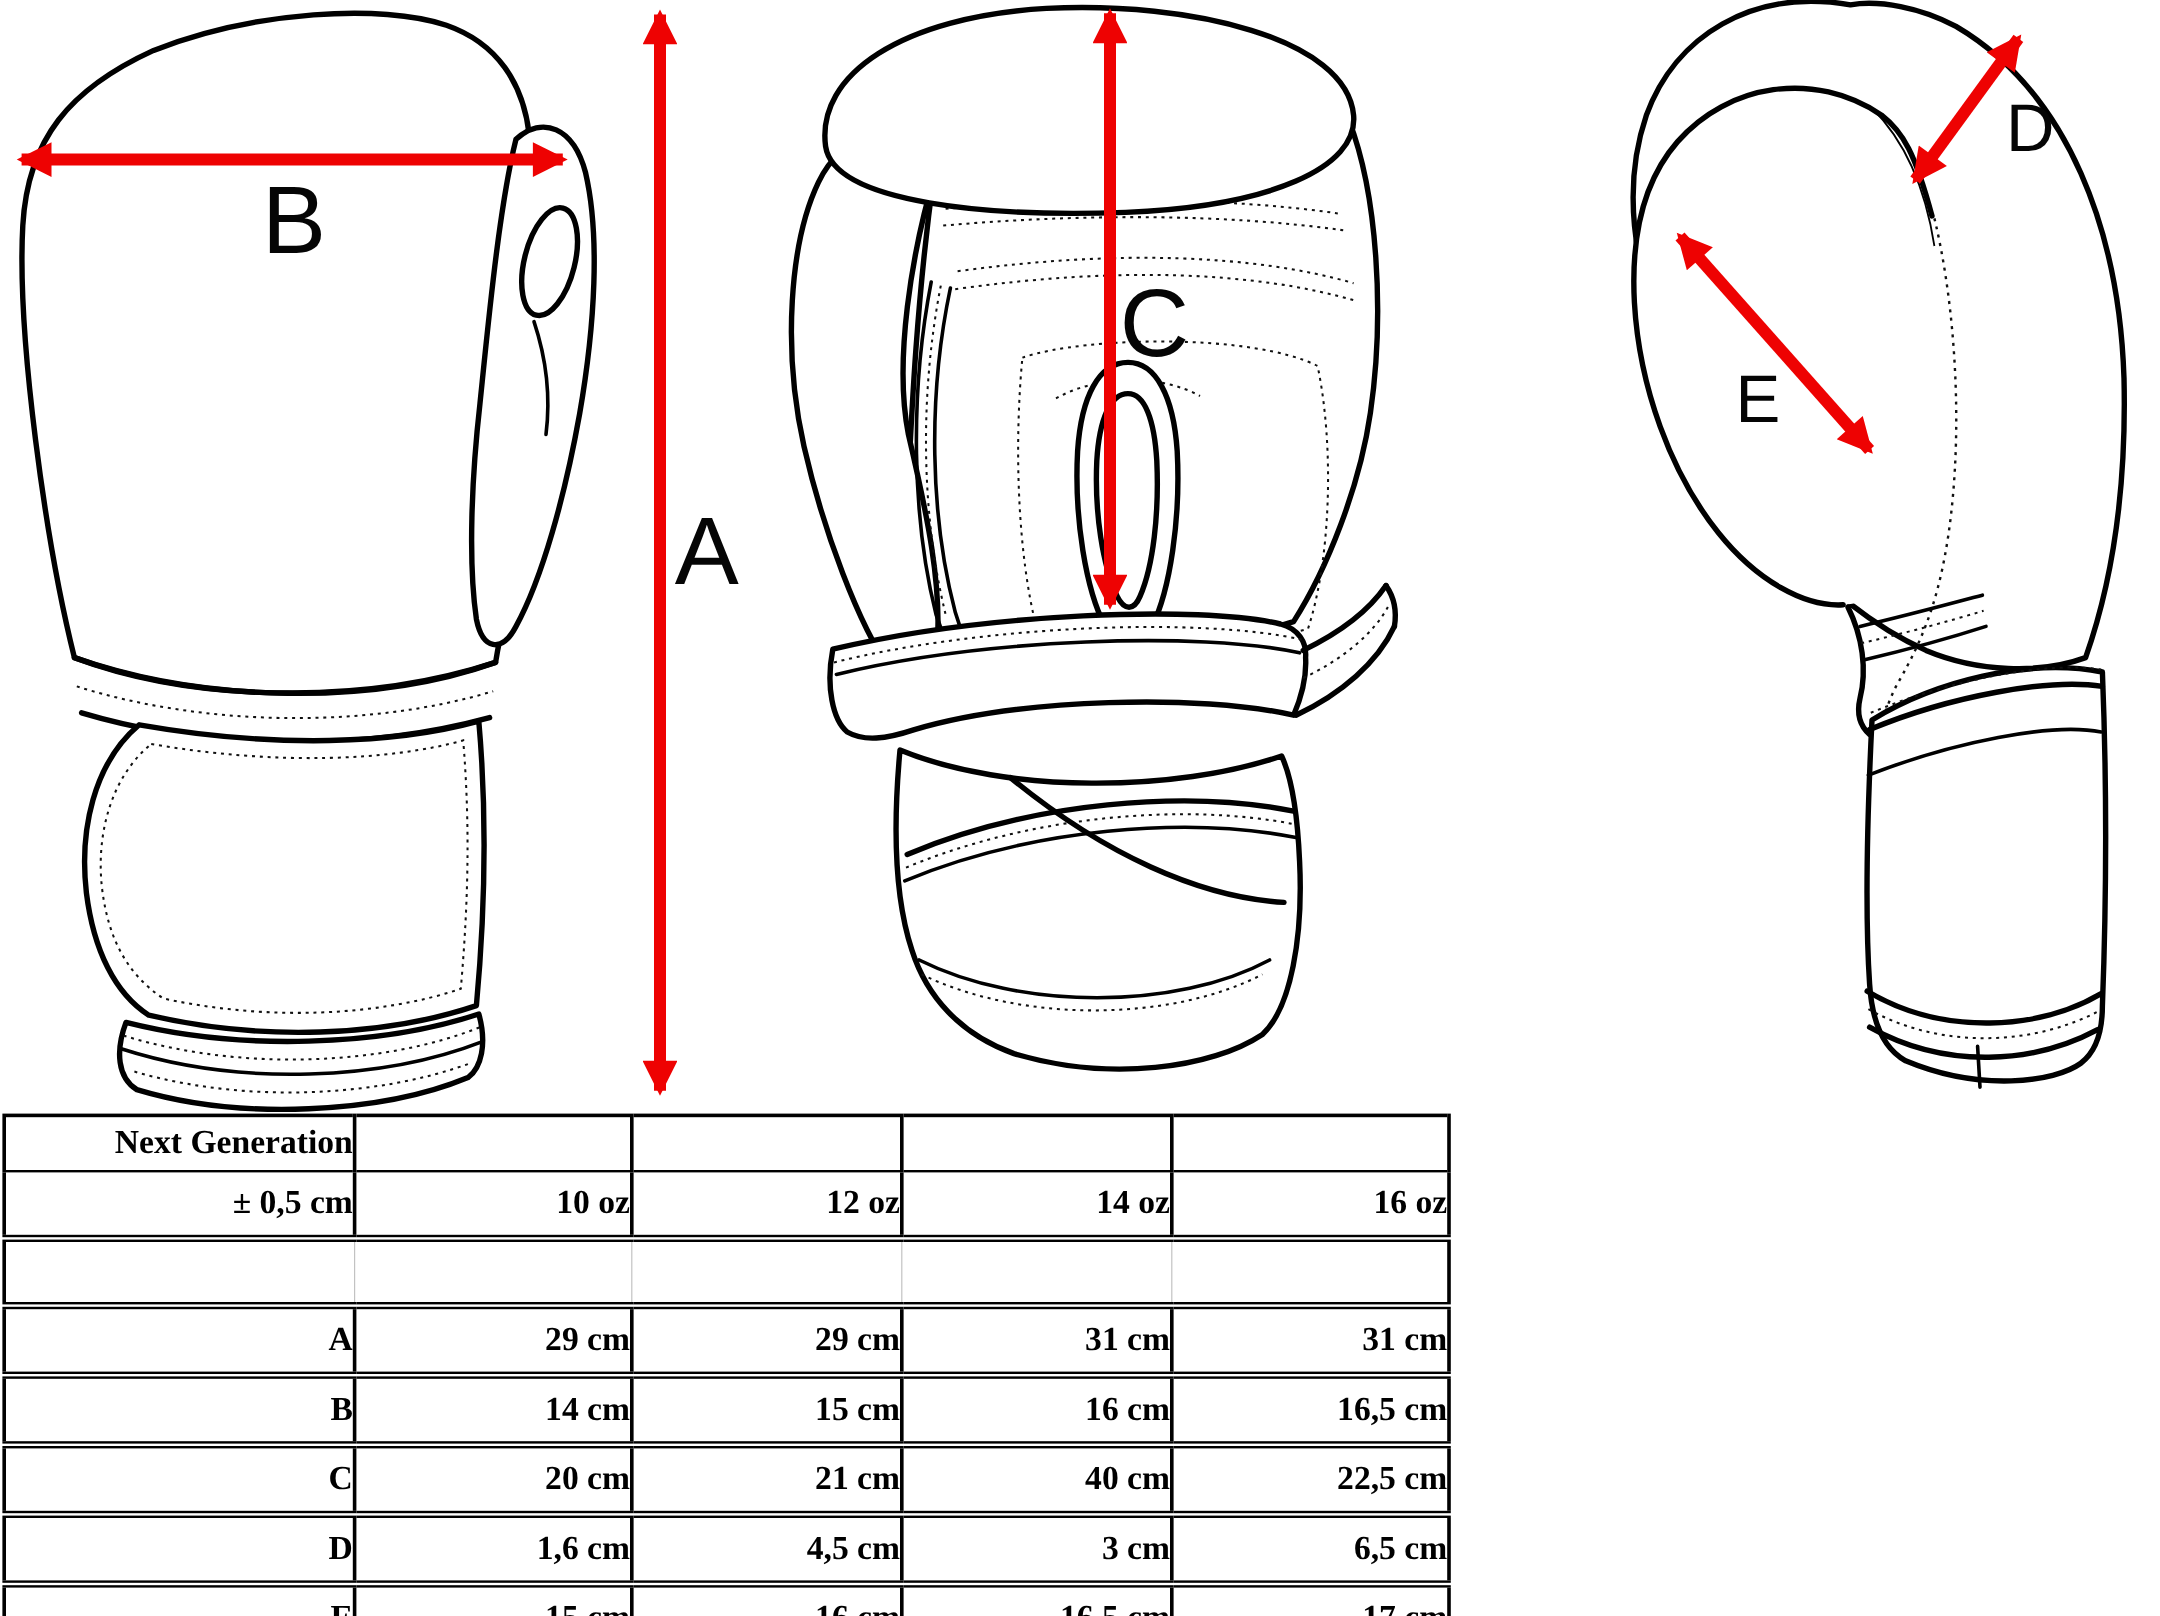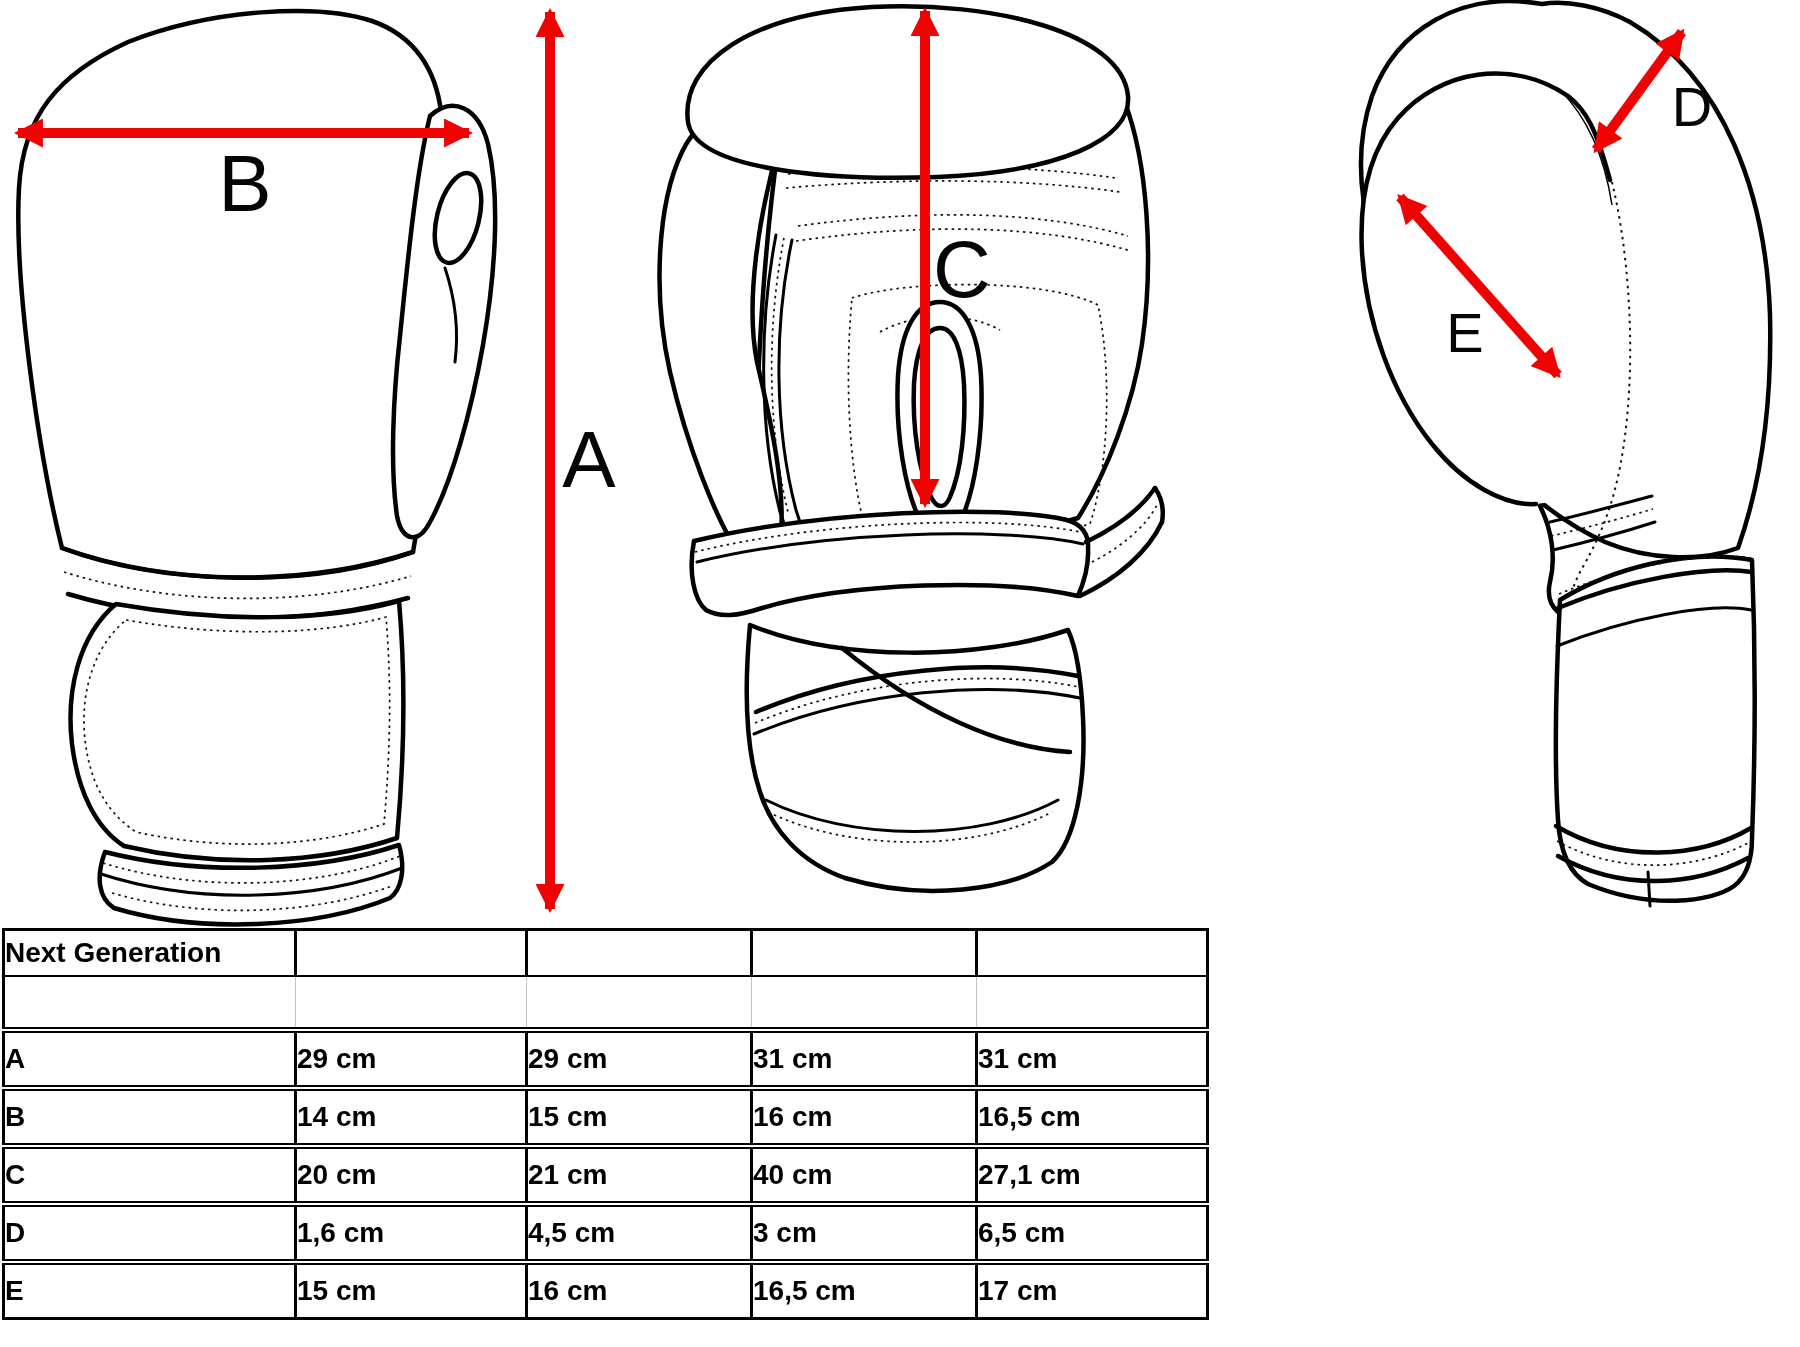--- a/index.html
+++ b/index.html
@@ -4,22 +4,22 @@
 <style>
   html,body{margin:0;padding:0;background:#fff;}
   .stage{position:relative;width:1800px;height:1347px;background:#fff;overflow:hidden;
          font-family:"Liberation Sans", sans-serif;}
   .art{position:absolute;left:0;top:0;}
   
   table.sizes{position:absolute;left:2px;top:928px;width:1204px;border-collapse:collapse;
      table-layout:fixed;background:#fff;border:3px solid #000;
      font:700 28px "Liberation Sans", sans-serif;color:#000;}
   table.sizes td{border-left:3px solid #000;border-right:3px solid #000;
-     border-bottom:6px double #000;text-align:left;padding:0;height:52px;
-     vertical-align:middle;overflow:hidden;white-space:nowrap;}
+     border-bottom:6px double #000;text-align:right;padding:0;height:52px;
+     vertical-align:middle;overflow:hidden;white-space:nowrap;font-family:Liberation Serif, serif;}
   tr.r-title td{border-bottom:2px solid #000;height:44px;}
   td.c-title{text-align:left;padding-left:9px;}
   tr.r-empty td{border-left:1px solid #c2c2c2;border-right:1px solid #c2c2c2;height:50px;}
   tr.r-last td{border-bottom:none;}
   
   .ln{fill:none;stroke:#000;stroke-width:4.5;stroke-linecap:round;stroke-linejoin:round;}
   .ln3{fill:none;stroke:#000;stroke-width:3;stroke-linecap:round;}
   .fillw{fill:#fff;stroke:#000;stroke-width:4.5;stroke-linejoin:round;}
   .dot{fill:none;stroke:#111;stroke-width:1.7;stroke-dasharray:2.5 4;}
   .dot2{fill:none;stroke:#111;stroke-width:2;stroke-dasharray:2.5 4.5;}
@@ -178,20 +178,27 @@
         <col style="width:231px">
     </colgroup>
     <tbody>
       <tr class="r-title">
         <td class="c-title">Next Generation</td>
         <td></td>
         <td></td>
         <td></td>
         <td></td>
       </tr>
+      <tr class="r-head">
+        <td>± 0,5 cm</td>
+        <td>10 oz</td>
+        <td>12 oz</td>
+        <td>14 oz</td>
+        <td>16 oz</td>
+      </tr>
       <tr class="r-empty">
         <td></td>
         <td></td>
         <td></td>
         <td></td>
         <td></td>
       </tr>
       <tr class="r-data">
         <td>A</td>
         <td>29 cm</td>
@@ -204,21 +211,21 @@
         <td>14 cm</td>
         <td>15 cm</td>
         <td>16 cm</td>
         <td>16,5 cm</td>
       </tr>
       <tr class="r-data">
         <td>C</td>
         <td>20 cm</td>
         <td>21 cm</td>
         <td>40 cm</td>
-        <td>27,1 cm</td>
+        <td>22,5 cm</td>
       </tr>
       <tr class="r-data">
         <td>D</td>
         <td>1,6 cm</td>
         <td>4,5 cm</td>
         <td>3 cm</td>
         <td>6,5 cm</td>
       </tr>
       <tr class="r-data r-last">
         <td>E</td>

